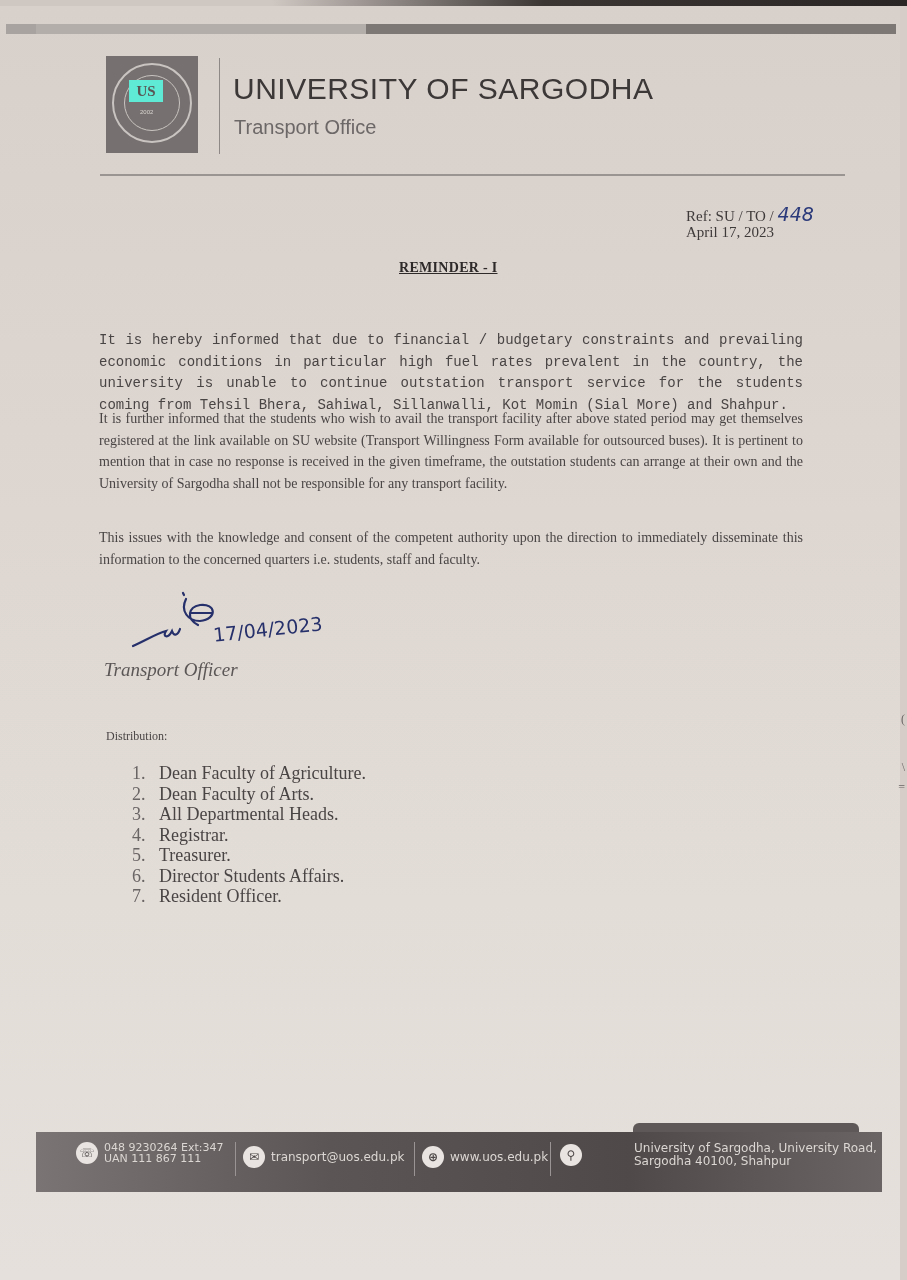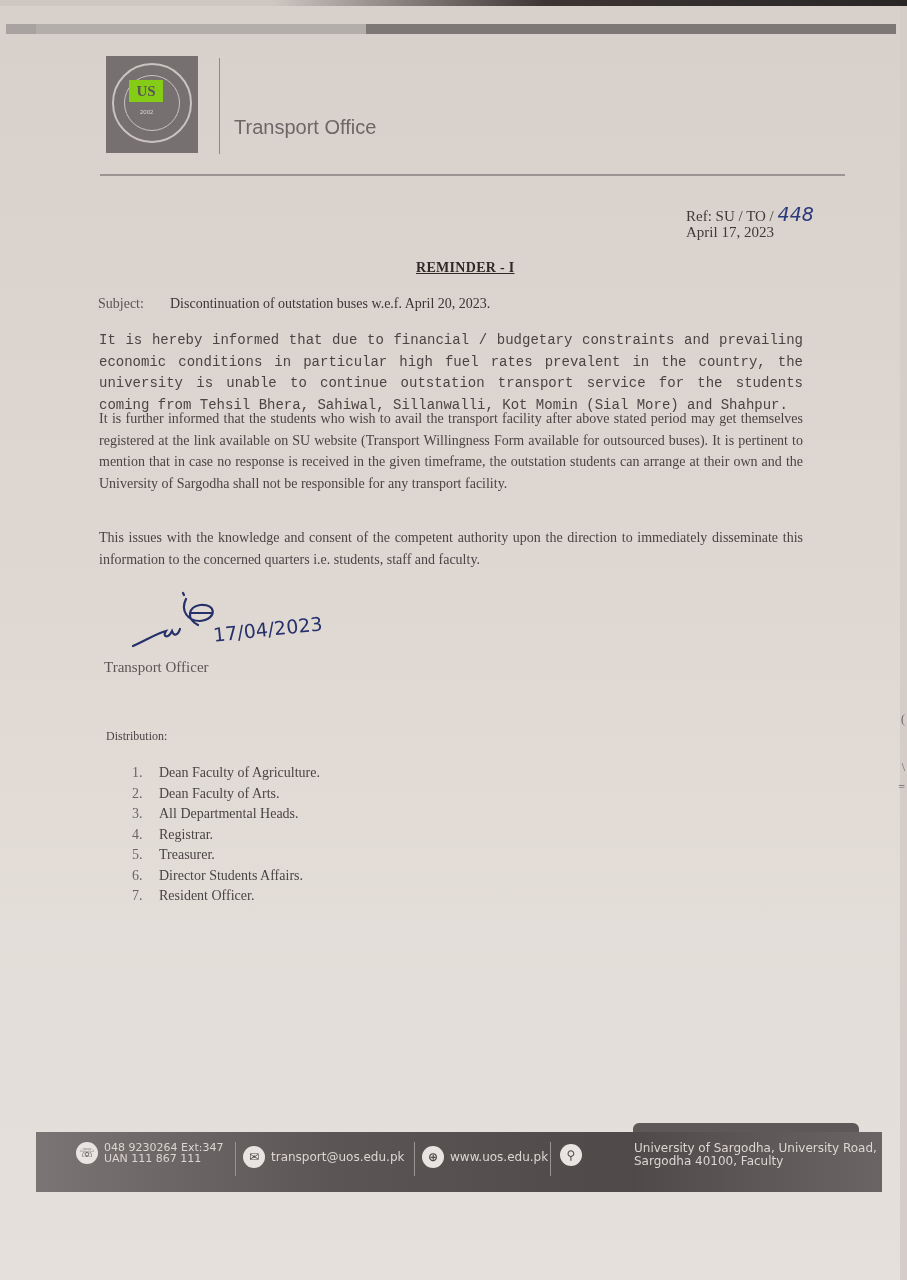--- a/index.html
+++ b/index.html
@@ -6,40 +6,40 @@
   body{width:907px;height:1280px;background:#d6cdc8;position:relative;overflow:hidden;font-family:"Liberation Serif",serif;color:#3a3535;}
   .topshadow{position:absolute;left:0;top:0;width:907px;height:6px;background:linear-gradient(90deg,#cfc7c2 0%,#cfc7c2 30%,#3b3634 60%,#2a2625 100%);}
   .paper{position:absolute;left:0;top:6px;width:900px;height:1274px;background:linear-gradient(180deg,#d8d0cb 0%,#ddd6d1 40%,#e3ddd8 70%,#e6e0dc 100%);}
   .topbar{position:absolute;top:18px;height:10px;}
   .tb1{left:6px;width:30px;background:#a8a2a0;}
   .tb2{left:36px;width:330px;background:#b4aeab;}
   .tb3{left:366px;width:530px;background:#7d7876;}
   .logo{position:absolute;left:106px;top:50px;width:92px;height:97px;background:#767070;}
   .seal{position:absolute;left:6px;top:7px;width:80px;height:80px;border-radius:50%;border:2px solid #c9c3c1;box-sizing:border-box;}
   .seal-inner{position:absolute;left:10px;top:10px;width:56px;height:56px;border-radius:50%;border:1px solid #c9c3c1;box-sizing:border-box;}
-  .seal-us{position:absolute;left:23px;top:24px;width:34px;height:22px;background:#84cc16;color:#5a5555;font-weight:bold;font-size:15px;text-align:center;line-height:22px;font-family:"Liberation Serif",serif;}
+  .seal-us{position:absolute;left:23px;top:24px;width:34px;height:22px;background:#5eead4;color:#5a5555;font-weight:bold;font-size:15px;text-align:center;line-height:22px;font-family:"Liberation Serif",serif;}
   .seal-year{position:absolute;left:34px;top:53px;font-size:6px;color:#d8d2cf;font-family:"Liberation Sans",sans-serif;}
   .vline{position:absolute;left:219px;top:52px;width:1px;height:96px;background:#8e8887;}
   .uni{position:absolute;left:233px;top:66px;font-family:"Liberation Sans",sans-serif;font-size:30px;letter-spacing:0.5px;color:#3c3838;font-weight:normal;}
   .office{position:absolute;left:234px;top:110px;font-family:"Liberation Sans",sans-serif;font-size:20px;color:#6d6868;}
   .hrule{position:absolute;left:100px;top:168px;width:745px;height:2px;background:#9a9492;}
   .ref{position:absolute;left:686px;top:200px;font-size:15px;line-height:16px;color:#3f3a3a;}
   .ref .hand{font-family:"DejaVu Sans",sans-serif;color:#2b3a7a;font-size:19px;font-style:italic;}
-  .title{position:absolute;left:399px;top:254px;font-weight:bold;font-size:14px;text-decoration:underline;color:#2e2a2a;letter-spacing:0.3px;margin-left:17px;}
+  .title{position:absolute;left:399px;top:254px;font-weight:bold;font-size:14px;text-decoration:underline;color:#2e2a2a;letter-spacing:0.3px;}
   .subject{position:absolute;left:98px;top:290px;font-size:14px;color:#3a3636;}
   .subject .lbl{color:#5a5555;display:inline-block;width:72px;}
   .para{position:absolute;left:99px;width:704px;font-size:14px;line-height:21.5px;text-align:justify;color:#4a4545;}
   .p1{top:324px;font-family:Liberation Mono, monospace;}
   .p2{top:402px;}
   .p3{top:521px;}
   .sig{position:absolute;left:128px;top:585px;width:240px;height:70px;}
   .sigdate{position:absolute;left:213px;top:612px;font-family:"DejaVu Sans",sans-serif;font-size:19px;color:#26306a;transform:rotate(-6deg);}
-  .officer{position:absolute;left:104px;top:653px;font-size:15px;color:#5c5757;}
+  .officer{position:absolute;left:104px;top:653px;font-size:19px;color:#5c5757;font-style:italic;}
   .distr{position:absolute;left:106px;top:723px;font-size:12px;color:#4a4545;text-align:center;}
-  .dlist{position:absolute;left:132px;top:757px;font-size:14px;line-height:20.5px;color:#4a4545;margin:0;padding:0;list-style:none;}
+  .dlist{position:absolute;left:132px;top:757px;font-size:18px;line-height:20.5px;color:#4a4545;margin:0;padding:0;list-style:none;}
   .dlist li .n{display:inline-block;width:27px;color:#6a6565;}
   .footer-tab{position:absolute;left:633px;top:1117px;width:226px;height:10px;background:#5e5958;border-radius:6px 6px 0 0;}
   .footer{position:absolute;left:36px;top:1126px;width:846px;height:60px;background:linear-gradient(90deg,#7a7574 0%,#5b5655 35%,#4f4a49 70%,#6a6564 100%);color:#dcd6d4;font-family:"DejaVu Sans",sans-serif;font-size:11px;}
   .fitem{position:absolute;top:10px;display:flex;align-items:center;}
   .ficon{width:22px;height:22px;border-radius:50%;background:#e9e4e2;color:#4f4a49;display:flex;align-items:center;justify-content:center;font-size:12px;font-weight:bold;margin-right:6px;}
   .fsep{position:absolute;top:10px;width:1px;height:34px;background:#9a9594;}
   .ftext{line-height:11px;}
   .edge-mark{position:absolute;right:2px;font-size:12px;color:#6a6565;}
 </style>
 </head>
@@ -51,33 +51,31 @@
   <div class="topbar tb2"></div>
   <div class="topbar tb3"></div>
 
   <div class="logo">
     <div class="seal"></div>
     <div class="seal-inner" style="left:18px;top:19px;"></div>
     <div class="seal-us">US</div>
     <div class="seal-year">2002</div>
   </div>
   <div class="vline"></div>
+  <div class="uni">UNIVERSITY OF SARGODHA</div>
   <div class="office">Transport Office</div>
   <div class="hrule"></div>
 
   <div class="ref">
     <div><span>Ref: SU / TO / </span><span class="hand">448</span></div>
     <div>April 17, 2023</div>
   </div>
 
   <div class="title">REMINDER - I</div>
 
-  <div class="subject">
-    <span class="lbl">Subject:</span><span>Discontinuation of outstation buses w.e.f. April 20, 2023.</span>
-  </div>
 
   <div class="para p1">It is hereby informed that due to financial / budgetary constraints and prevailing economic conditions in particular high fuel rates prevalent in the country, the university is unable to continue outstation transport service for the students coming from Tehsil Bhera, Sahiwal, Sillanwalli, Kot Momin (Sial More) and Shahpur.</div>
   <div class="para p2">It is further informed that the students who wish to avail the transport facility after above stated period may get themselves registered at the link available on SU website (Transport Willingness Form available for outsourced buses). It is pertinent to mention that in case no response is received in the given timeframe, the outstation students can arrange at their own and the University of Sargodha shall not be responsible for any transport facility.</div>
   <div class="para p3">This issues with the knowledge and consent of the competent authority upon the direction to immediately disseminate this information to the concerned quarters i.e. students, staff and faculty.</div>
 
   <svg class="sig" viewBox="0 0 240 70">
     <path d="M5 55 C20 48,30 42,38 40 C34 46,40 48,44 40 C46 46,50 44,52 38 M58 8 C52 20,60 30,72 30 C90 28,88 12,72 14 C60 16,58 28,70 34 M62 22 L84 22 M55 2 L56 4" fill="none" stroke="#26306a" stroke-width="2.2" stroke-linecap="round"></path>
   </svg>
   <div class="sigdate">17/04/2023</div>
   <div class="officer">Transport Officer</div>
@@ -110,21 +108,21 @@
     <div class="fsep" style="left:378px;"></div>
     <div class="fitem" style="left:386px;top:14px;">
       <div class="ficon">⊕</div>
       <div class="ftext" style="font-size:12px;">www.uos.edu.pk</div>
     </div>
     <div class="fsep" style="left:514px;"></div>
     <div class="fitem" style="left:524px;">
       <div class="ficon">⚲</div>
       <div class="ftext" style="font-size:12px;line-height:13px;margin-left:46px;">
           <div>University of Sargodha, University Road,</div>
-          <div>Sargodha 40100, Faculty</div>
+          <div>Sargodha 40100, Shahpur</div>
         </div>
     </div>
   </div>
 </div>
 
 <div class="edge-mark" style="top:712px;">(</div>
 <div class="edge-mark" style="top:760px;">\</div>
 <div class="edge-mark" style="top:780px;">=</div>
 
 </body></html>

